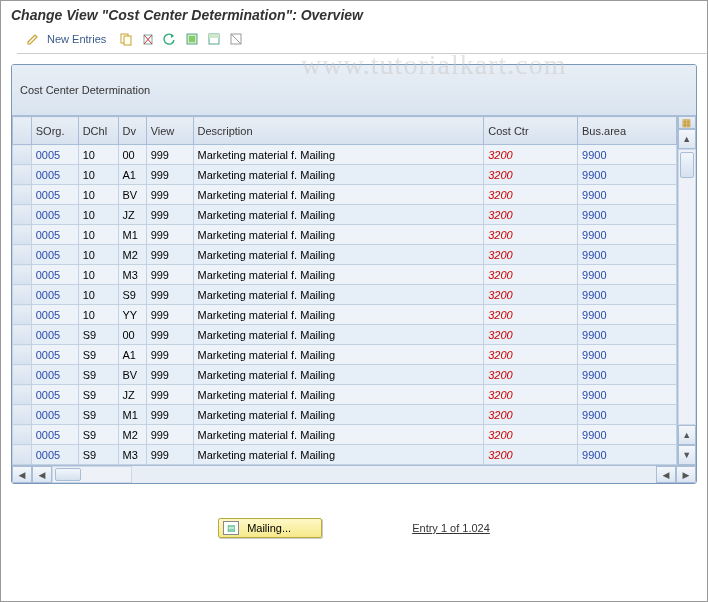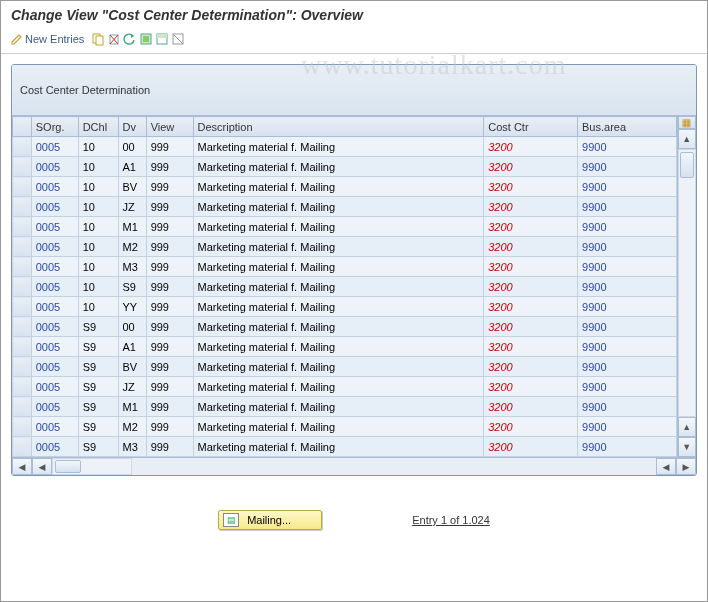--- a/index.html
+++ b/index.html
@@ -17,22 +17,24 @@
   .title-bar {
     padding: 6px 10px 4px 10px;
     font-style: italic;
     font-weight: bold;
     font-size: 14px;
     color: #333;
   }
   .toolbar {
     display: flex;
     align-items: center;
+    gap: 6px;
     padding: 4px 8px 6px 8px;
     border-bottom: 1px solid #ccc;
+    margin-left: 16px;
   }
   .tb-icon {
     width: 16px; height: 16px;
     display: inline-flex;
     align-items: center; justify-content: center;
     font-size: 12px;
     cursor: pointer;
   }
   .tb-text {
     color: #3a5a8a;
@@ -71,21 +73,21 @@
     width: 100%;
     table-layout: fixed;
   }
   table.grid th {
     background: linear-gradient(#e8eef5,#d7e2ef);
     border: 1px solid #a9bed6;
     padding: 3px 4px;
     text-align: left;
     font-weight: normal;
     color: #333;
-    height: 20px;
+    height: 28px;
     overflow: hidden;
     white-space: nowrap;
   }
   table.grid td {
     border: 1px solid #c3d2e3;
     padding: 3px 4px;
     height: 20px;
     overflow: hidden;
     white-space: nowrap;
     background: #eef3f9;

